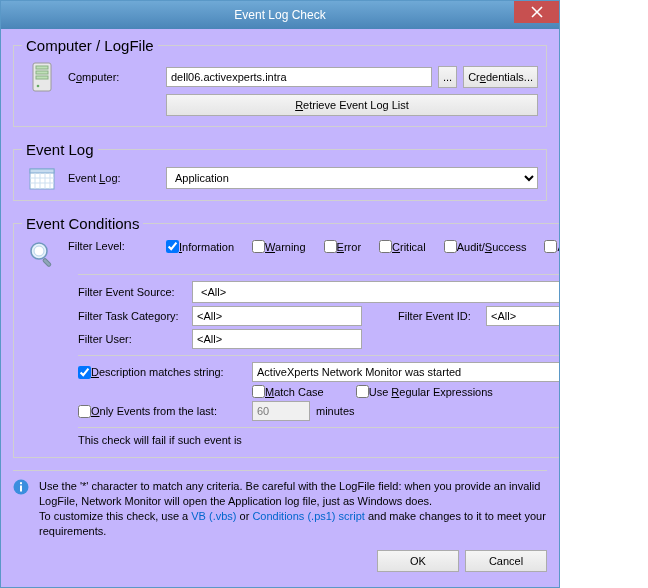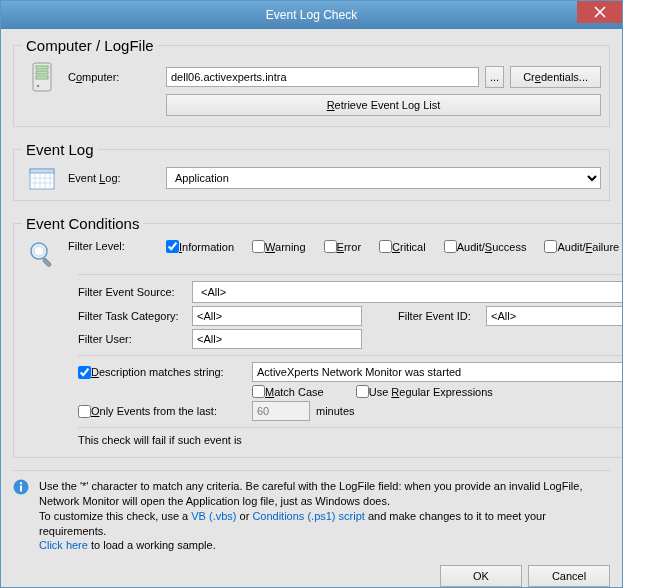--- a/index.html
+++ b/index.html
@@ -2,35 +2,35 @@
 <html><head>
 <meta charset="utf-8">
 <style>
   * { box-sizing: border-box; }
   body {
     margin: 0;
     font-family: "Segoe UI", Tahoma, sans-serif;
     font-size: 11px;
     background: #fff;
   }
-  .window { width: 623px; height: 588px; border: 1px solid #5a98c7; background: #e5e5e5; display: flex; flex-direction: column; }
+  .window { width: 560px; height: 588px; border: 1px solid #5a98c7; background: #c4b5fd; display: flex; flex-direction: column; }
   .titlebar { height: 28px; background: linear-gradient(#6fa9d6,#4a85b8); color:#fff; display:flex; align-items:center; justify-content:center; position:relative; font-size:12px; }
   .titlebar .close { position:absolute; right:0; top:0; width:45px; height:22px; background:#c75050; color:#fff; display:flex; align-items:center; justify-content:center; font-size:14px; line-height:1; }
   .body { flex:1; padding: 6px 12px 10px 12px; display:flex; flex-direction:column; gap:4px; overflow:hidden; }
   fieldset { border:1px solid #d0d0d0; border-radius:0; padding: 6px 8px 8px 8px; margin: 2px 0 8px 0; position:relative; }
   legend { padding: 0 4px; color:#000; font-size:15px; }
   .row { display:flex; align-items:center; gap:6px; margin:2px 0; }
   .iconcell { width:40px; display:flex; justify-content:center; align-items:flex-start; }
   .labelcell { width:92px; }
   input[type=text], select.combo, .comboflat {
     font: inherit; height:20px; border:1px solid #a9a9a9; padding:1px 4px; background:#fff;
   }
   input[disabled] { background:#f0f0f0; color:#7a7a7a; }
   select.combo { height:22px; }
-  .btn { font:inherit; height:22px; border:1px solid #acacac; background:linear-gradient(#f5f5f5,#e5e5e5); padding:0 12px; cursor:default; }
+  .btn { font:inherit; height:22px; border:1px solid #acacac; background:linear-gradient(#f5f5f5,#e5e5e5); padding:0 4px; cursor:default; }
   .btn.small { padding:0 4px; }
   .ulchar { text-decoration: underline; }
   .checkbox { display:inline-flex; align-items:center; }
   .checkbox input { width:13px; height:13px; margin:0; }
   .hr { border-top:1px solid #d0d0d0; margin:6px 0; }
   .info { display:flex; gap:8px; border-top:1px solid #d0d0d0; padding-top:8px; color:#000; line-height:1.35; }
   .info .icon { width:18px; flex:none; }
   .link { color:#0066cc; text-decoration:none; }
   .footer { display:flex; justify-content:flex-end; gap:6px; margin-top:8px; }
   .footer .btn { width:82px; }
@@ -201,23 +201,20 @@
             <circle cx="8" cy="8" r="7.5" fill="#3b8ede"></circle>
             <rect x="7" y="6.5" width="2" height="6" fill="#fff"></rect>
             <rect x="7" y="3.2" width="2" height="2" fill="#fff"></rect>
           </svg>
       </div>
       <div>
         <div>Use the '*' character to match any criteria. Be careful with the LogFile field: when you provide an invalid LogFile, Network Monitor will open the Application log file, just as Windows does.</div>
         <div>
           <span>To customize this check, use a </span><a href="#" class="link">VB (.vbs)</a><span>   or </span><a href="#" class="link">Conditions (.ps1) script</a><span> and make changes to it to meet your requirements.</span>
         </div>
-        <div>
-          <a href="#" class="link">Click here</a><span> to load a working sample.</span>
-        </div>
       </div>
     </div>
 
     <div class="footer">
       <button class="btn">OK</button>
       <button class="btn">Cancel</button>
     </div>
   </div>
 </div>
 

